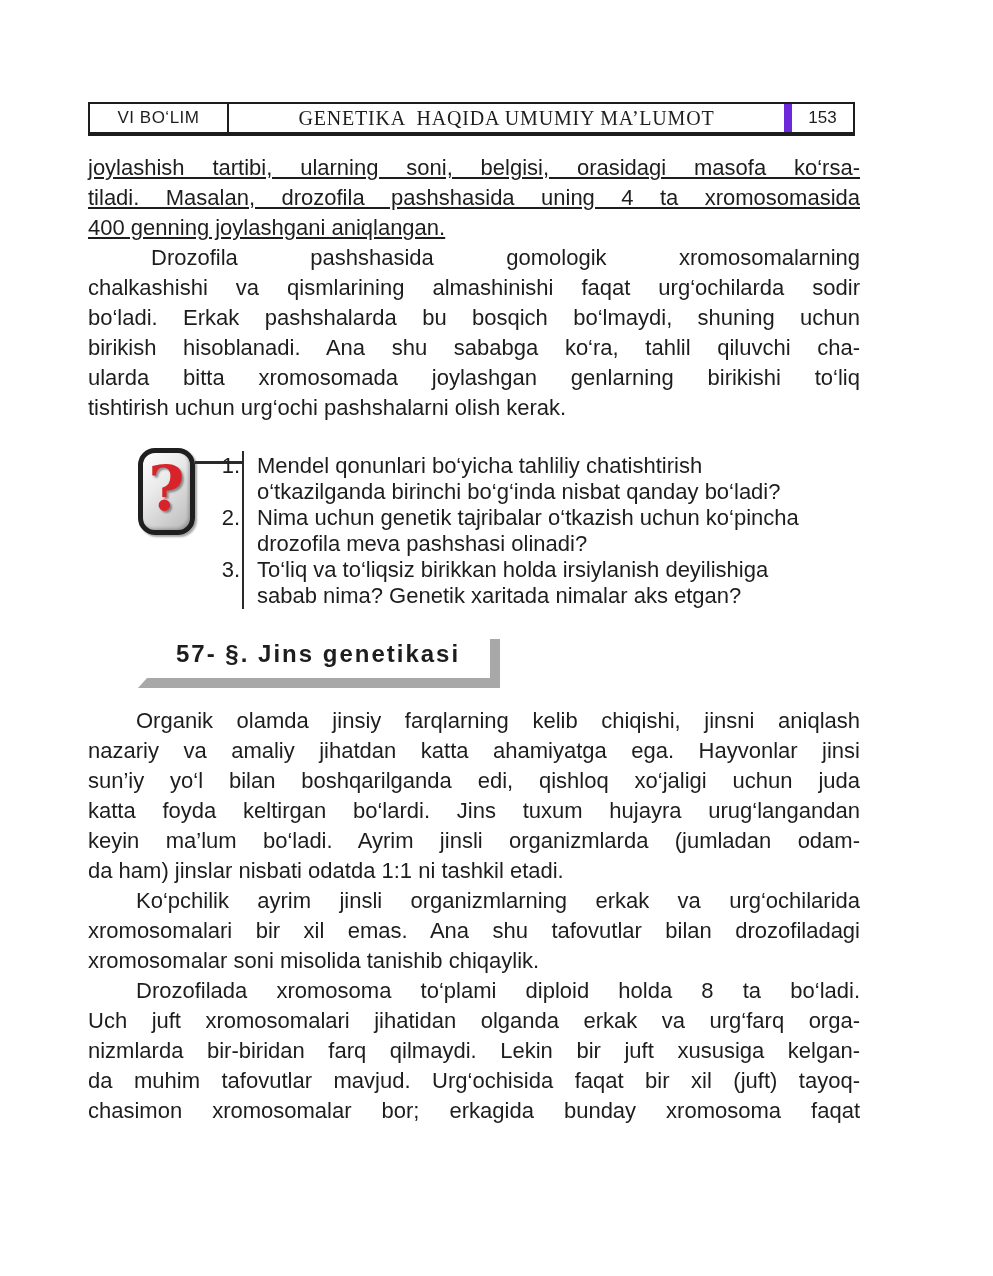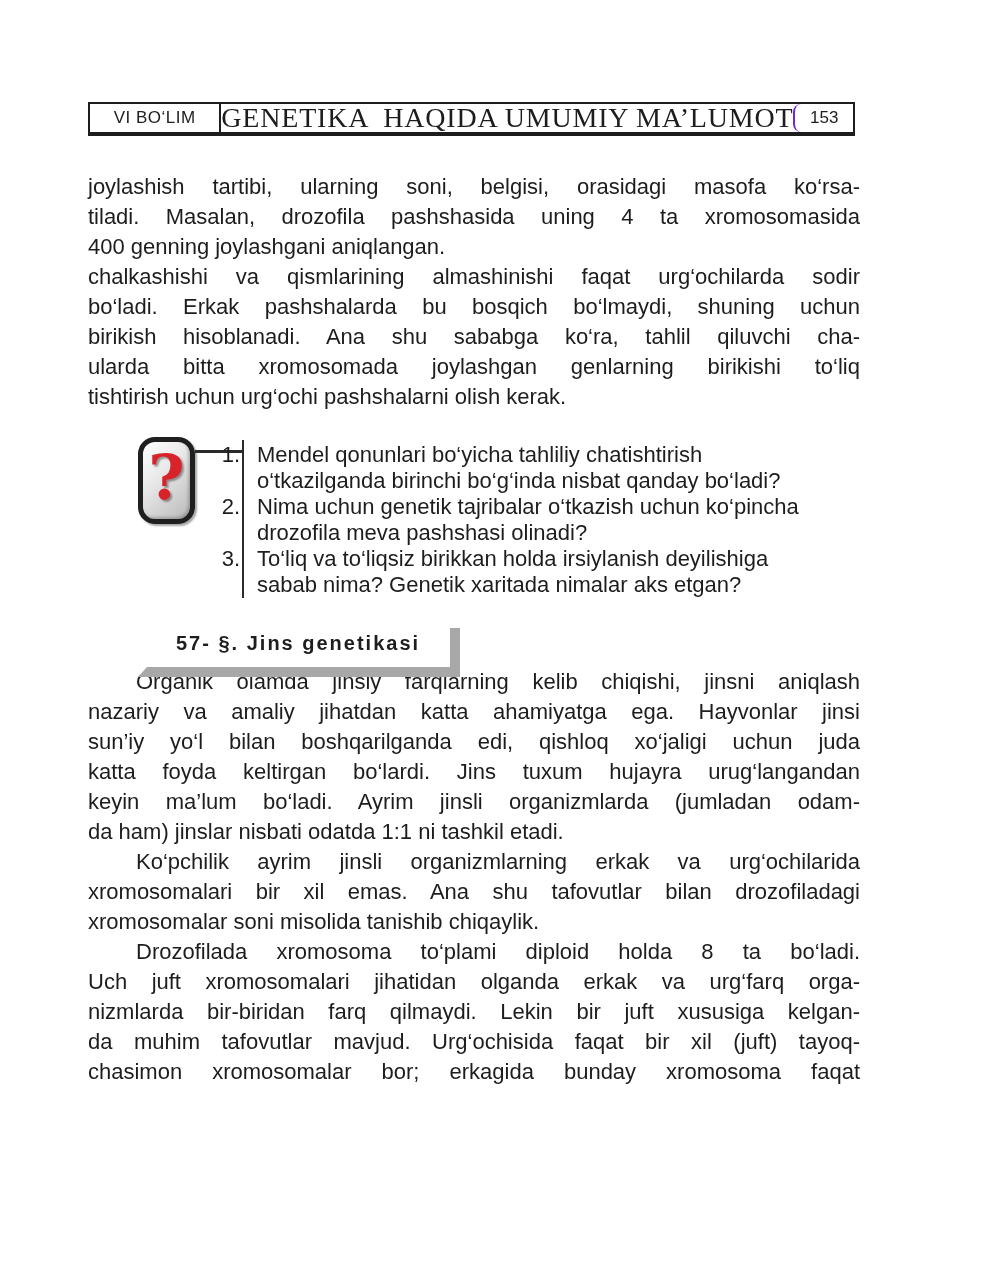--- a/index.html
+++ b/index.html
@@ -17,26 +17,26 @@
     box-sizing:border-box;
     margin-top:102px;
     width:767px;height:34px;
     border:2px solid #1d1d1d;
     border-bottom-width:4px;
     display:flex;align-items:stretch;
     background:#fff;
   }
   .rh-cell{display:flex;align-items:center;justify-content:center;}
   .rh-left{width:137px;border-right:2px solid #1d1d1d;font-size:17px;letter-spacing:.5px;}
-  .rh-center{flex:1;font-family:"Liberation Serif","DejaVu Serif",serif;font-size:28px;letter-spacing:.8px;white-space:pre;}
-  .rh-right{width:61px;border-left:2px solid #6d28d9;font-size:17px;border-radius:8px;}
+  .rh-center{flex:1;font-family:"Liberation Serif","DejaVu Serif",serif;font-size:20px;letter-spacing:.8px;white-space:pre;}
+  .rh-right{width:61px;border-left:8px solid #6d28d9;font-size:17px;}
 
   
   .para{font-size:22px;line-height:30px;}
-  .p1{margin-top:36px;}
+  .p1{margin-top:17px;text-decoration:underline;}
   .ln{text-align:left;}
   .ln.j{text-align:justify;text-align-last:justify;}
   .ind-lg{padding-left:63px;}
   .ind{padding-left:48px;}
 
   
   .qblock{position:relative;margin-top:28px;height:160px;}
   .qicon{
     position:absolute;left:50px;top:-3px;
     width:47px;height:77px;
@@ -59,52 +59,53 @@
     font-size:22px;line-height:26px;
   }
   .qln{position:relative;text-align:left;}
   .qnum{position:absolute;left:-51px;width:34px;text-align:right;}
 
   
   .sec-wrap{margin-top:19px;margin-left:58px;height:48px;}
   .sec-box{
     position:relative;display:inline-block;
     padding:6px 30px;background:#ffffff;
-    font-size:20px;font-weight:bold;letter-spacing:2px;line-height:36px;
+    font-size:24px;font-weight:bold;letter-spacing:2px;line-height:36px;
   }
   .sec-box::before{
     content:"";position:absolute;right:-10px;top:9px;width:10px;height:100%;
     background:#a8a8a8;
   }
   .sec-box::after{
     content:"";position:absolute;left:-8px;right:-10px;bottom:-10px;height:10px;
     background:#a8a8a8;
     clip-path:polygon(9px 0,100% 0,100% 100%,0 100%);
   }
-  .p3{}
+  .p3{margin-top:28px;}
 </style>
 </head>
 <body>
 
 <div class="page">
   <div class="content">
 
     <div class="runhead">
       <div class="rh-cell rh-left">VI BO‘LIM</div>
       <div class="rh-cell rh-center">GENETIKA  HAQIDA UMUMIY MA’LUMOT</div>
       <div class="rh-cell rh-right">153</div>
     </div>
 
     <div class="para p1">
       <div class="ln j">joylashish tartibi, ularning soni, belgisi, orasidagi masofa ko‘rsa-</div>
       <div class="ln j">tiladi. Masalan, drozofila pashshasida uning 4 ta xromosomasida</div>
       <div class="ln">400 genning joylashgani aniqlangan.</div>
     </div>
 
     <div class="para">
+      <div class="ln j ind-lg">Drozofila pashshasida gomologik xromosomalarning</div>
       <div class="ln j">chalkashishi va qismlarining almashinishi faqat urg‘ochilarda sodir</div>
       <div class="ln j">bo‘ladi. Erkak pashshalarda bu bosqich bo‘lmaydi, shuning uchun</div>
       <div class="ln j">birikish hisoblanadi. Ana shu sababga ko‘ra, tahlil qiluvchi cha-</div>
       <div class="ln j">ularda bitta xromosomada joylashgan genlarning birikishi to‘liq</div>
       <div class="ln">tishtirish uchun urg‘ochi pashshalarni olish kerak.</div>
     </div>
 
     <div class="qblock">
       <div class="qicon">
         <span class="qmark">?</span>

